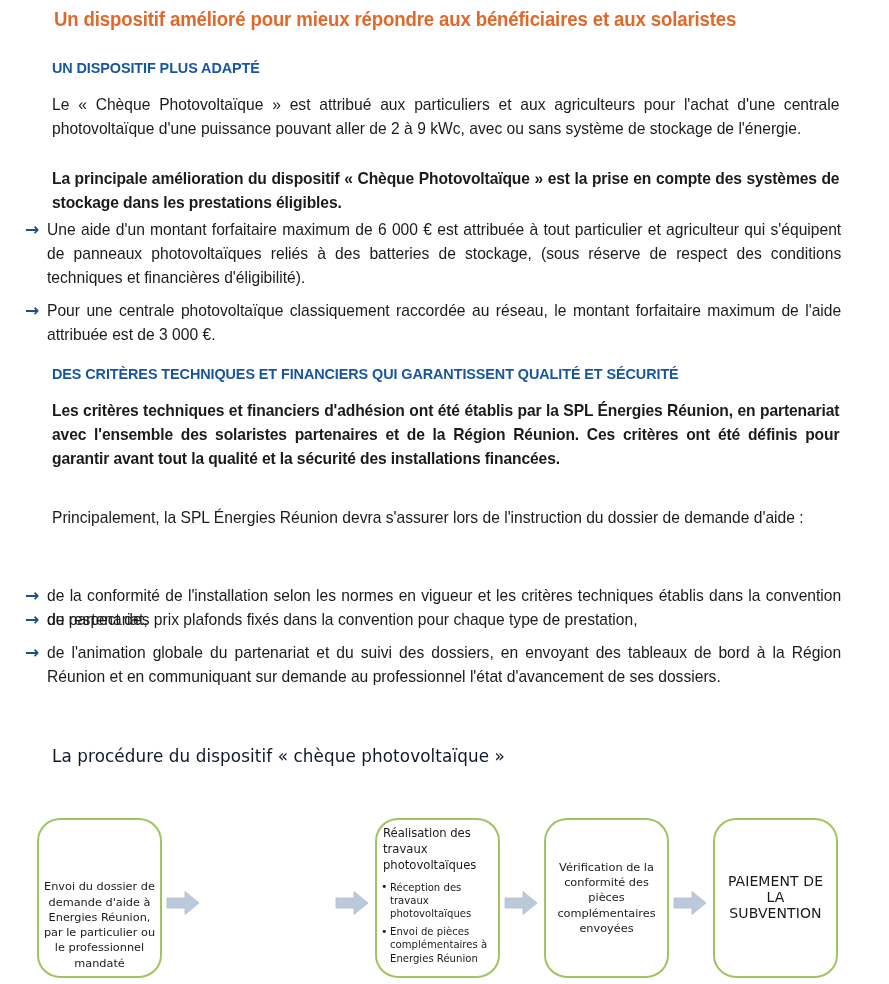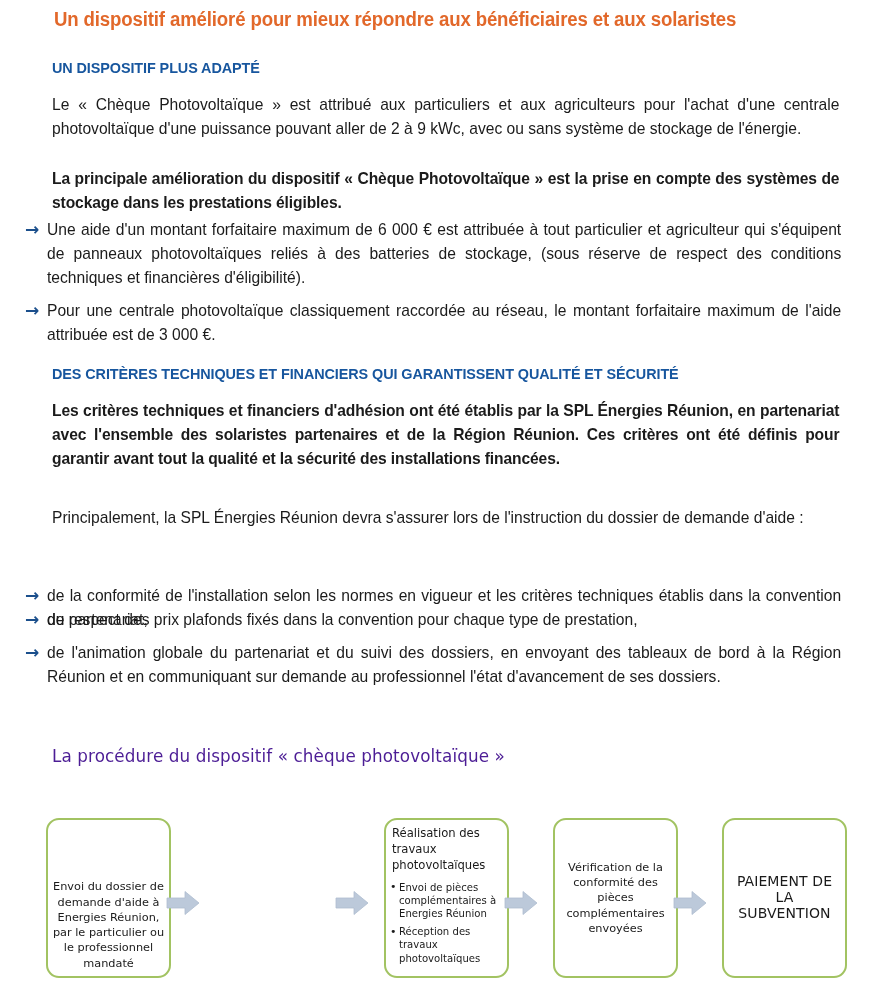--- a/index.html
+++ b/index.html
@@ -112,46 +112,45 @@
   #bullet-4 { left: 26px; top: 607px; width: 844px; }
   #bullet-5 { left: 26px; top: 640px; width: 844px; }
 
   
   .procedure-caption {
     position: absolute;
     left: 52px;
     top: 746px;
     font-family: "DejaVu Sans", sans-serif;
     font-size: 16.8px;
-    color: #4c1d95;
+    color: #0f172a;
     white-space: nowrap;
     letter-spacing: 0.1px;
   }
 
   
   .flowchart {
     position: absolute;
     left: 0;
     top: 812px;
     width: 889px;
     height: 172px;
   }
   .flow-box {
     position: absolute;
     top: 6px;
     width: 125px;
     height: 160px;
     border: 2.2px solid #A2C362;
-    border-radius: 13px;
+    border-radius: 23px;
     background: #ffffff;
     display: flex;
     align-items: center;
     justify-content: center;
     padding: 5px 4px;
-    margin-left: 9px;
   }
   .flow-box-inner {
     width: 100%;
   }
   .flow-text {
     font-family: "DejaVu Sans", sans-serif;
     font-size: 11.3px;
     line-height: 15.3px;
     color: #1a1a1a;
     text-align: center;
@@ -269,22 +268,22 @@
 
 
     <svg class="flow-arrow" id="arrow-2" viewBox="0 0 34 26">
       <path d="M1 8 H19 V1.5 L33 13 L19 24.5 V18 H1 Z" fill="#BCC9DA" stroke="#AEBCCF" stroke-width="0.8"></path>
     </svg>
 
     <div class="flow-box" id="box-3">
       <div class="flow-box-inner">
         <div class="flow-title-left">Réalisation des travaux photovoltaïques</div>
         <ul class="flow-sublist">
+          <li>Réception des travaux photovoltaïques</li>
           <li>Envoi de pièces complémentaires à Energies Réunion</li>
-          <li>Réception des travaux photovoltaïques</li>
         </ul>
       </div>
     </div>
 
     <svg class="flow-arrow" id="arrow-3" viewBox="0 0 34 26">
       <path d="M1 8 H19 V1.5 L33 13 L19 24.5 V18 H1 Z" fill="#BCC9DA" stroke="#AEBCCF" stroke-width="0.8"></path>
     </svg>
 
     <div class="flow-box" id="box-4">
       <div class="flow-box-inner">

